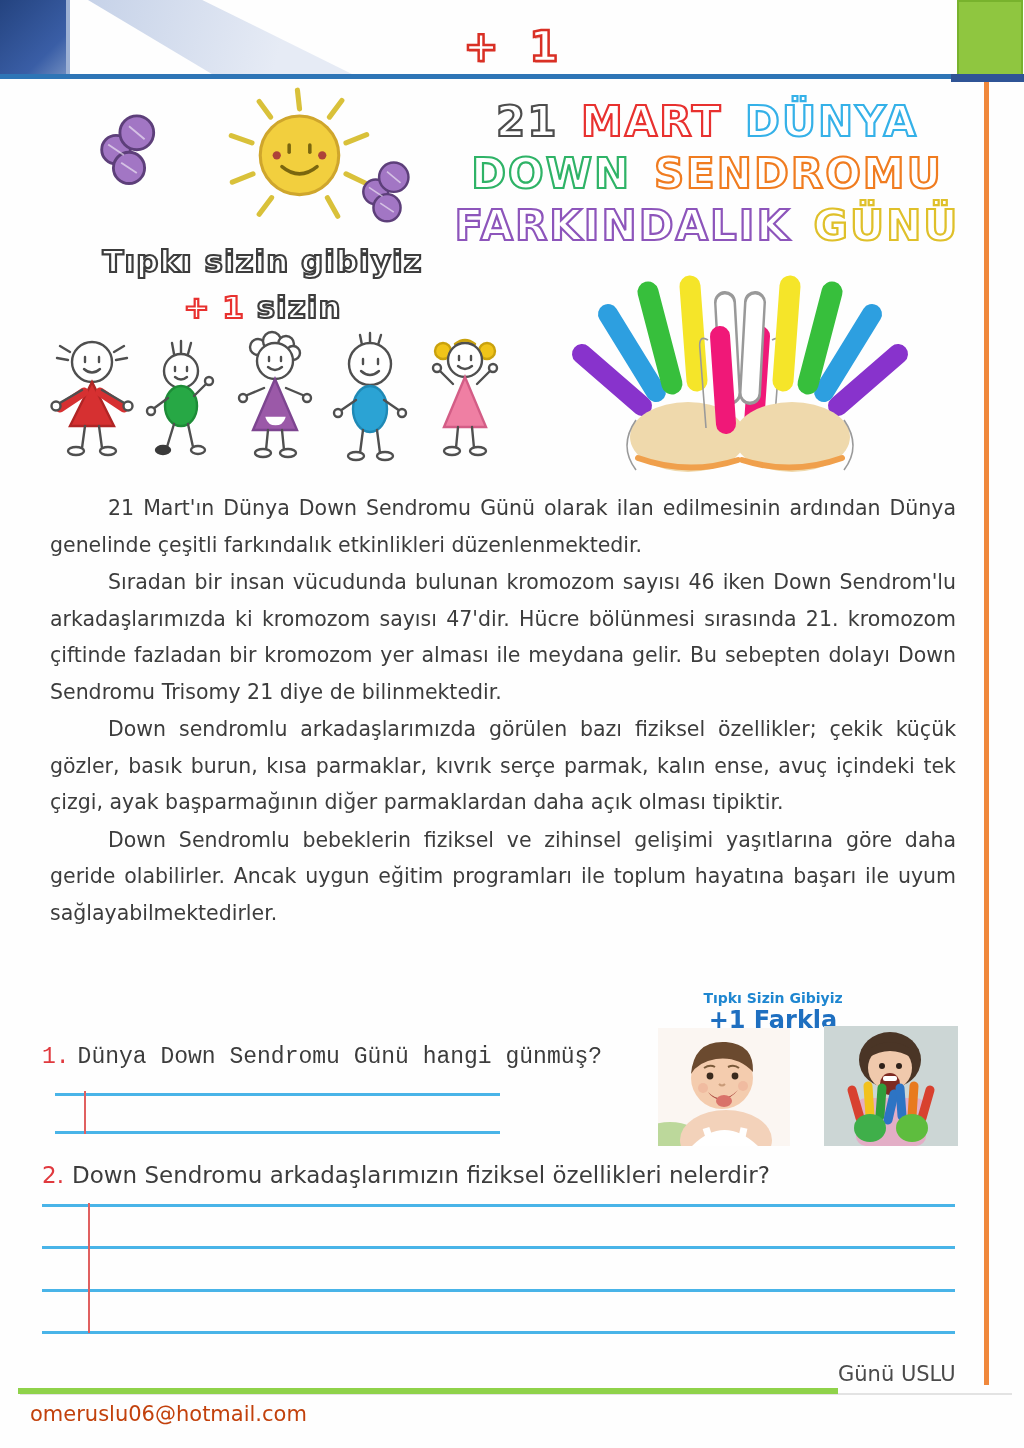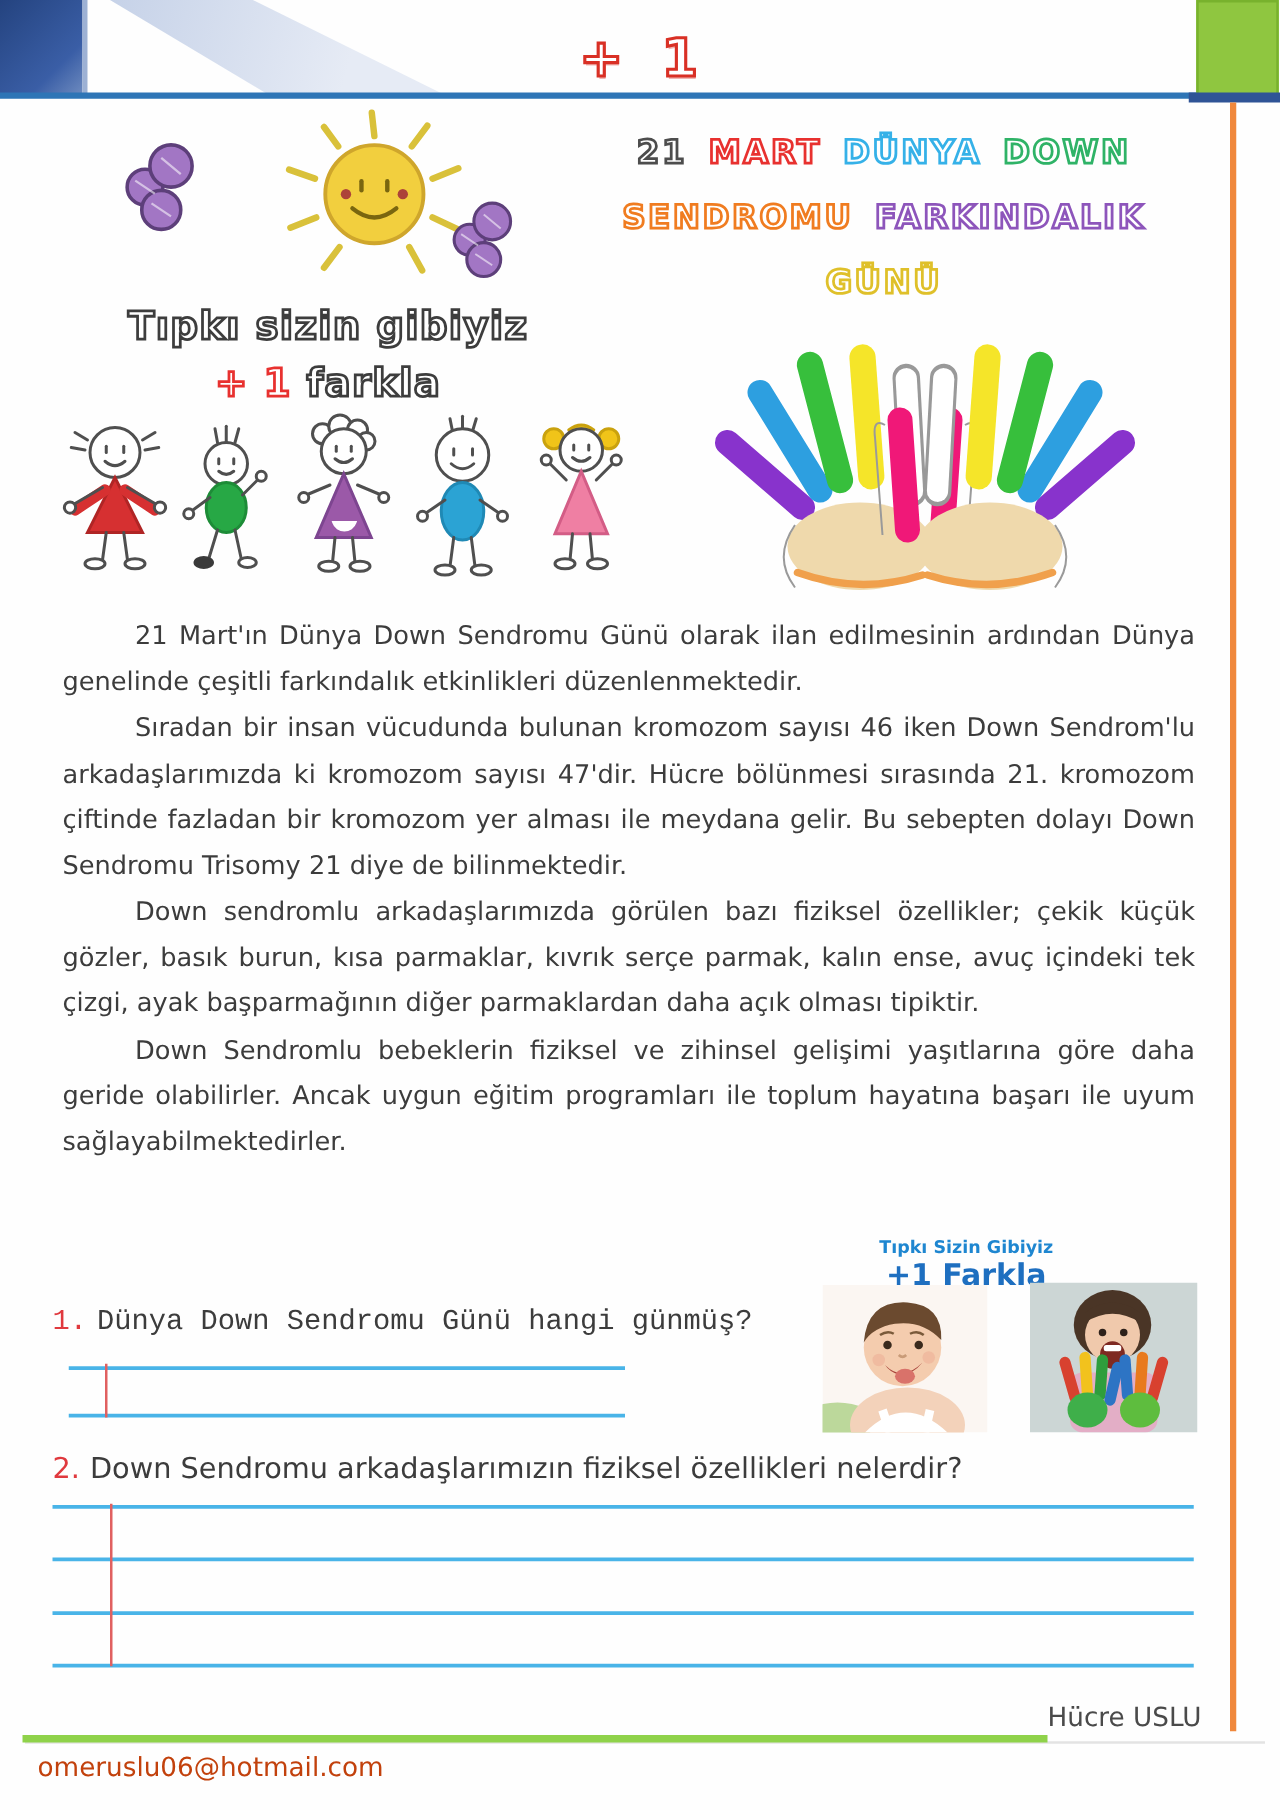--- a/index.html
+++ b/index.html
@@ -18,21 +18,21 @@
   .hdr-line{position:absolute;left:0;top:74px;width:963px;height:5px;background:#2e75b6;}
   .green-box{position:absolute;left:957px;top:0;width:62px;height:74px;
     background:#8fc640;border:2px solid #78b22d;}
   .green-box-base{position:absolute;left:951px;top:74px;width:73px;height:8px;background:#2f5496;}
   .orange-rule{position:absolute;left:984px;top:82px;width:5px;height:1303px;background:#f0883c;}
   .plus-one{position:absolute;left:430px;top:22px;width:170px;text-align:center;
     font-size:42px;font-weight:800;letter-spacing:8px;color:#fff;
     -webkit-text-stroke:2.5px #d93025;text-shadow:1px 2px 0 rgba(217,48,37,.35);}
   
   .big-title{position:absolute;left:452px;top:96px;width:510px;text-align:center;
-    font-size:26px;font-weight:800;line-height:52px;letter-spacing:2px;color:#fff;
+    font-size:42px;font-weight:800;line-height:52px;letter-spacing:2px;color:#fff;
     word-spacing:6px;}
   .big-title span{white-space:nowrap;}
   .w-black{-webkit-text-stroke:2.2px #4d4d4d;}
   .w-red{-webkit-text-stroke:2.2px #e8312f;}
   .w-cyan{-webkit-text-stroke:2.2px #35b1e8;}
   .w-green{-webkit-text-stroke:2.2px #2fb367;}
   .w-orange{-webkit-text-stroke:2.2px #f07c20;}
   .w-purple{-webkit-text-stroke:2.2px #8d55bb;}
   .w-yellow{-webkit-text-stroke:2.2px #dfc02a;}
   .slogan{position:absolute;left:50px;top:238px;width:425px;text-align:center;
@@ -127,21 +127,21 @@
     <span class="w-red">MART</span>
     <span class="w-cyan">DÜNYA</span>
     <span class="w-green">DOWN</span>
     <span class="w-orange">SENDROMU</span>
     <span class="w-purple">FARKINDALIK</span>
     <span class="w-yellow">GÜNÜ</span>
   </div>
 
   <div class="slogan">
     <span class="ln1">Tıpkı sizin gibiyiz</span><br>
-    <span class="plus">+ 1</span><span class="rest"> farkla</span>
+    <span class="plus">+ 1</span><span class="rest"> sizin</span>
   </div>
 
   <svg class="ill" style="left:40px;top:330px" width="470" height="145" viewBox="0 0 470 145">
     <g stroke="#4f4f4f" stroke-width="2.4" stroke-linecap="round" fill="none">
 
       <g>
         <line x1="30" y1="22" x2="20" y2="16"></line>
           <line x1="28" y1="30" x2="17" y2="28"></line>
         <line x1="74" y1="22" x2="84" y2="16"></line>
           <line x1="76" y1="30" x2="87" y2="28"></line>
@@ -327,16 +327,16 @@
     <span class="q-num">2.</span><span>Down Sendromu arkadaşlarımızın fiziksel özellikleri nelerdir?</span>
   </div>
   <div class="ans-line" style="left:42px;top:1204px;width:913px;"></div>
   <div class="ans-line" style="left:42px;top:1246px;width:913px;"></div>
   <div class="ans-line" style="left:42px;top:1289px;width:913px;"></div>
   <div class="ans-line" style="left:42px;top:1331px;width:913px;"></div>
   <div class="margin-line" style="left:88px;top:1203px;height:130px;"></div>
 
   <div class="footer-hairline"></div>
   <div class="footer-green"></div>
-  <div class="author">Hücre USLU</div>
+  <div class="author">Günü USLU</div>
   <div class="email">omeruslu06@hotmail.com</div>
 
 </div>
 
 </body></html>

